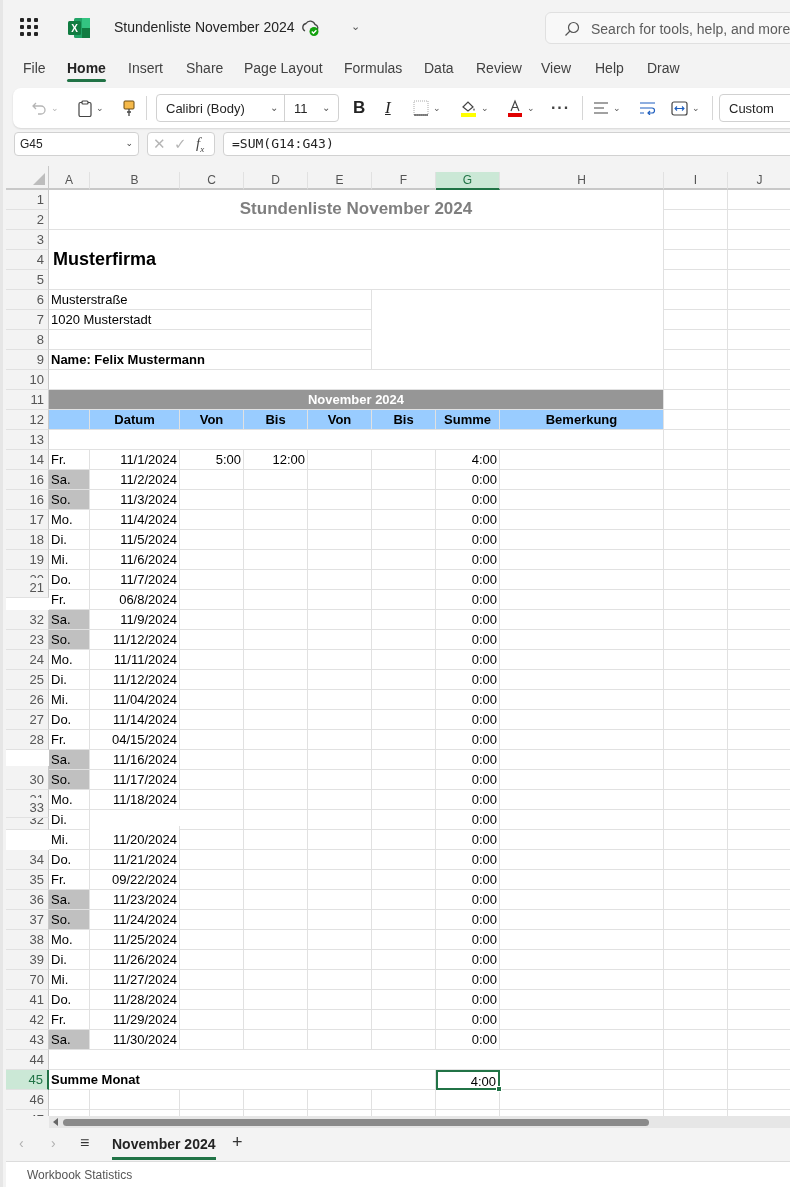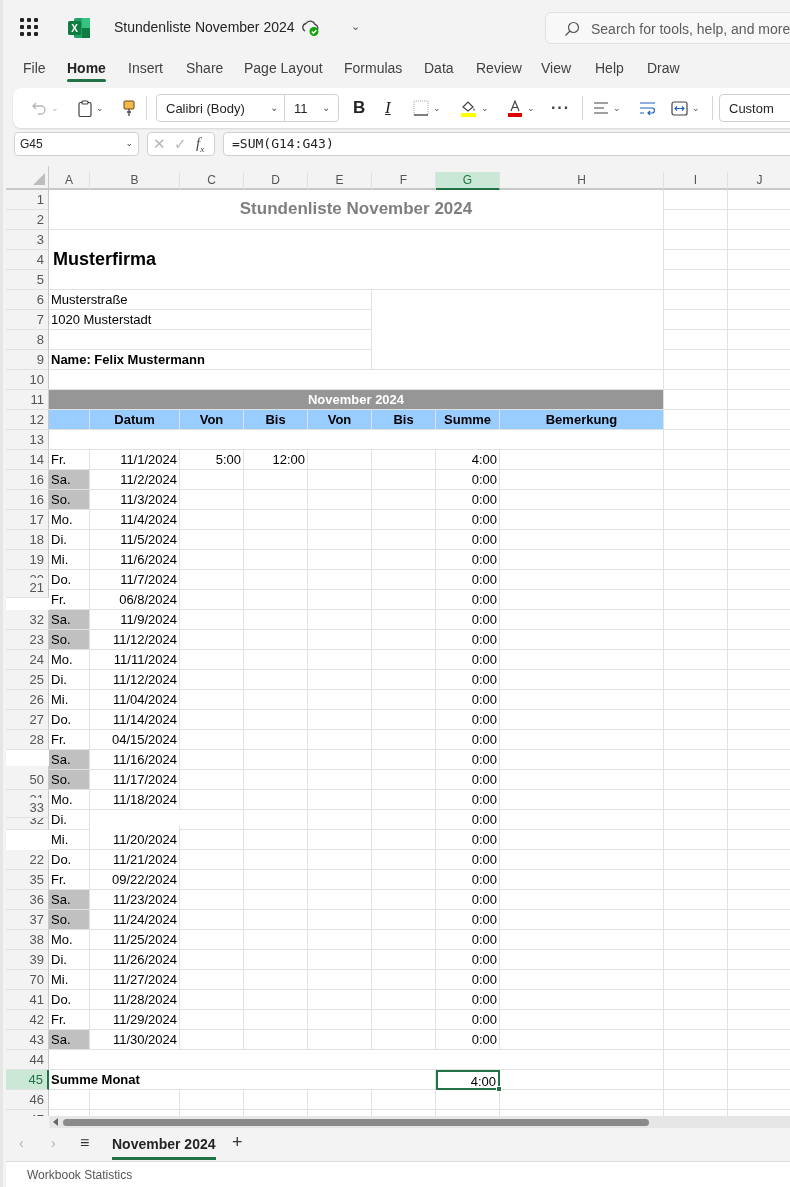--- a/index.html
+++ b/index.html
@@ -268,25 +268,25 @@
         <div class="rowhdr" style="top: 404px;">20</div>
         <div class="rowhdr" style="top: 412px;">21</div>
         <div class="rowhdr" style="top: 444px;">32</div>
         <div class="rowhdr" style="top: 464px;">23</div>
         <div class="rowhdr" style="top: 484px;">24</div>
         <div class="rowhdr" style="top: 504px;">25</div>
         <div class="rowhdr" style="top: 524px;">26</div>
         <div class="rowhdr" style="top: 544px;">27</div>
         <div class="rowhdr" style="top: 564px;">28</div>
         <div class="rowhdr" style="top: 600px;">29</div>
-        <div class="rowhdr" style="top: 604px;">50</div>
+        <div class="rowhdr" style="top: 604px;">30</div>
         <div class="rowhdr" style="top: 624px;">31</div>
         <div class="rowhdr" style="top: 644px;">32</div>
         <div class="rowhdr" style="top: 632px;">33</div>
-        <div class="rowhdr" style="top: 684px;">22</div>
+        <div class="rowhdr" style="top: 684px;">34</div>
         <div class="rowhdr" style="top: 704px;">35</div>
         <div class="rowhdr" style="top: 724px;">36</div>
         <div class="rowhdr" style="top: 744px;">37</div>
         <div class="rowhdr" style="top: 764px;">38</div>
         <div class="rowhdr" style="top: 784px;">39</div>
         <div class="rowhdr" style="top: 804px;">70</div>
         <div class="rowhdr" style="top: 824px;">41</div>
         <div class="rowhdr" style="top: 844px;">42</div>
         <div class="rowhdr" style="top: 864px;">43</div>
         <div class="rowhdr" style="top: 884px;">44</div>

